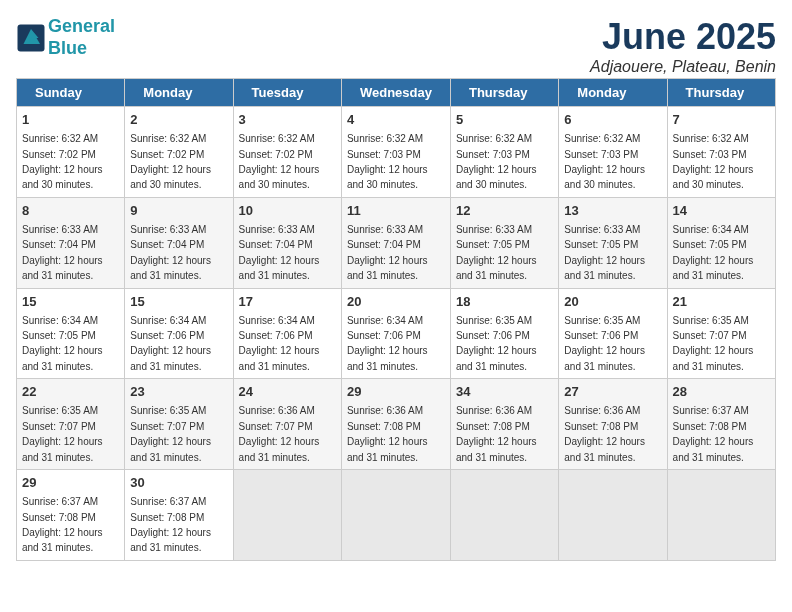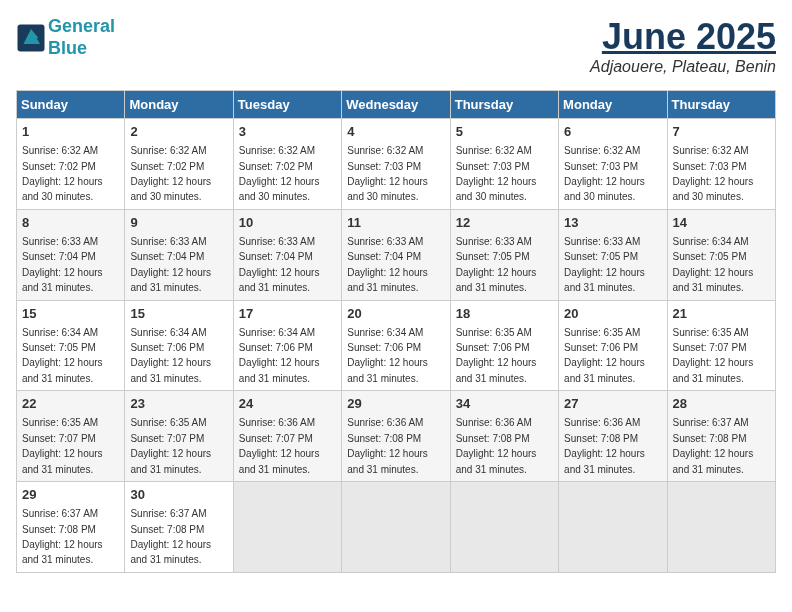--- a/index.html
+++ b/index.html
@@ -7,21 +7,21 @@
       font-family: Arial, sans-serif;
       background: #fff;
       width: 792px;
       min-height: 612px;
       padding: 16px;
     }
     .header {
       display: flex;
       justify-content: space-between;
       align-items: flex-start;
-      margin-bottom: 14px;
+      margin-bottom: 2px;
     }
     .logo {
       display: flex;
       align-items: center;
     }
     .logo-text {
       font-size: 18px;
       font-weight: bold;
       color: #1a3a5c;
       line-height: 1.2;
@@ -34,36 +34,35 @@
       height: 30px;
       margin-right: 2px;
     }
     .title-block {
       text-align: right;
     }
     .calendar-title {
       font-size: 36px;
       color: #1a3a5c;
       font-weight: bold;
-      text-decoration: underline;
     }
     .calendar-subtitle {
       font-size: 16px;
       color: #333;
       font-style: italic;
     }
     table {
       width: 100%;
       border-collapse: collapse;
       font-size: 11px;
     }
     thead tr th {
       background-color: #2e6da4;
       color: #fff;
-      padding: 6px 4px;
+      padding: 6px 18px;
       text-align: left;
       font-size: 13px;
       font-weight: bold;
       border: 1px solid #ccc;
     }
     tbody tr td {
       vertical-align: top;
       padding: 4px 5px;
       border: 1px solid #ccc;
       min-height: 70px;

